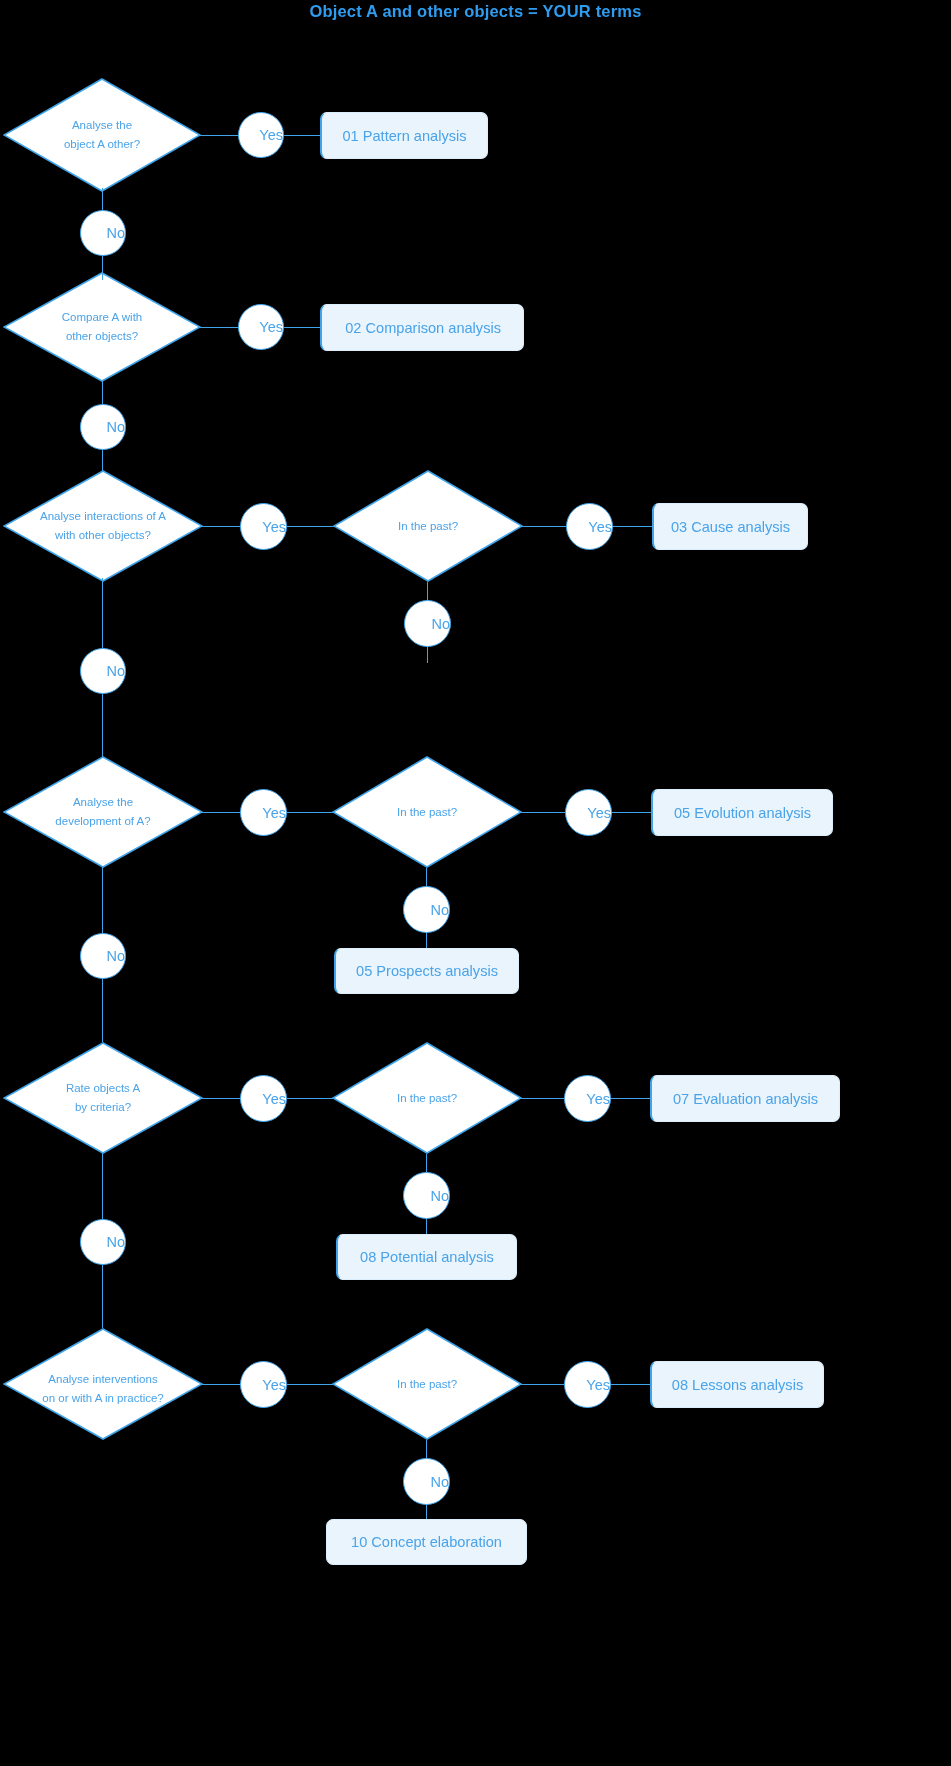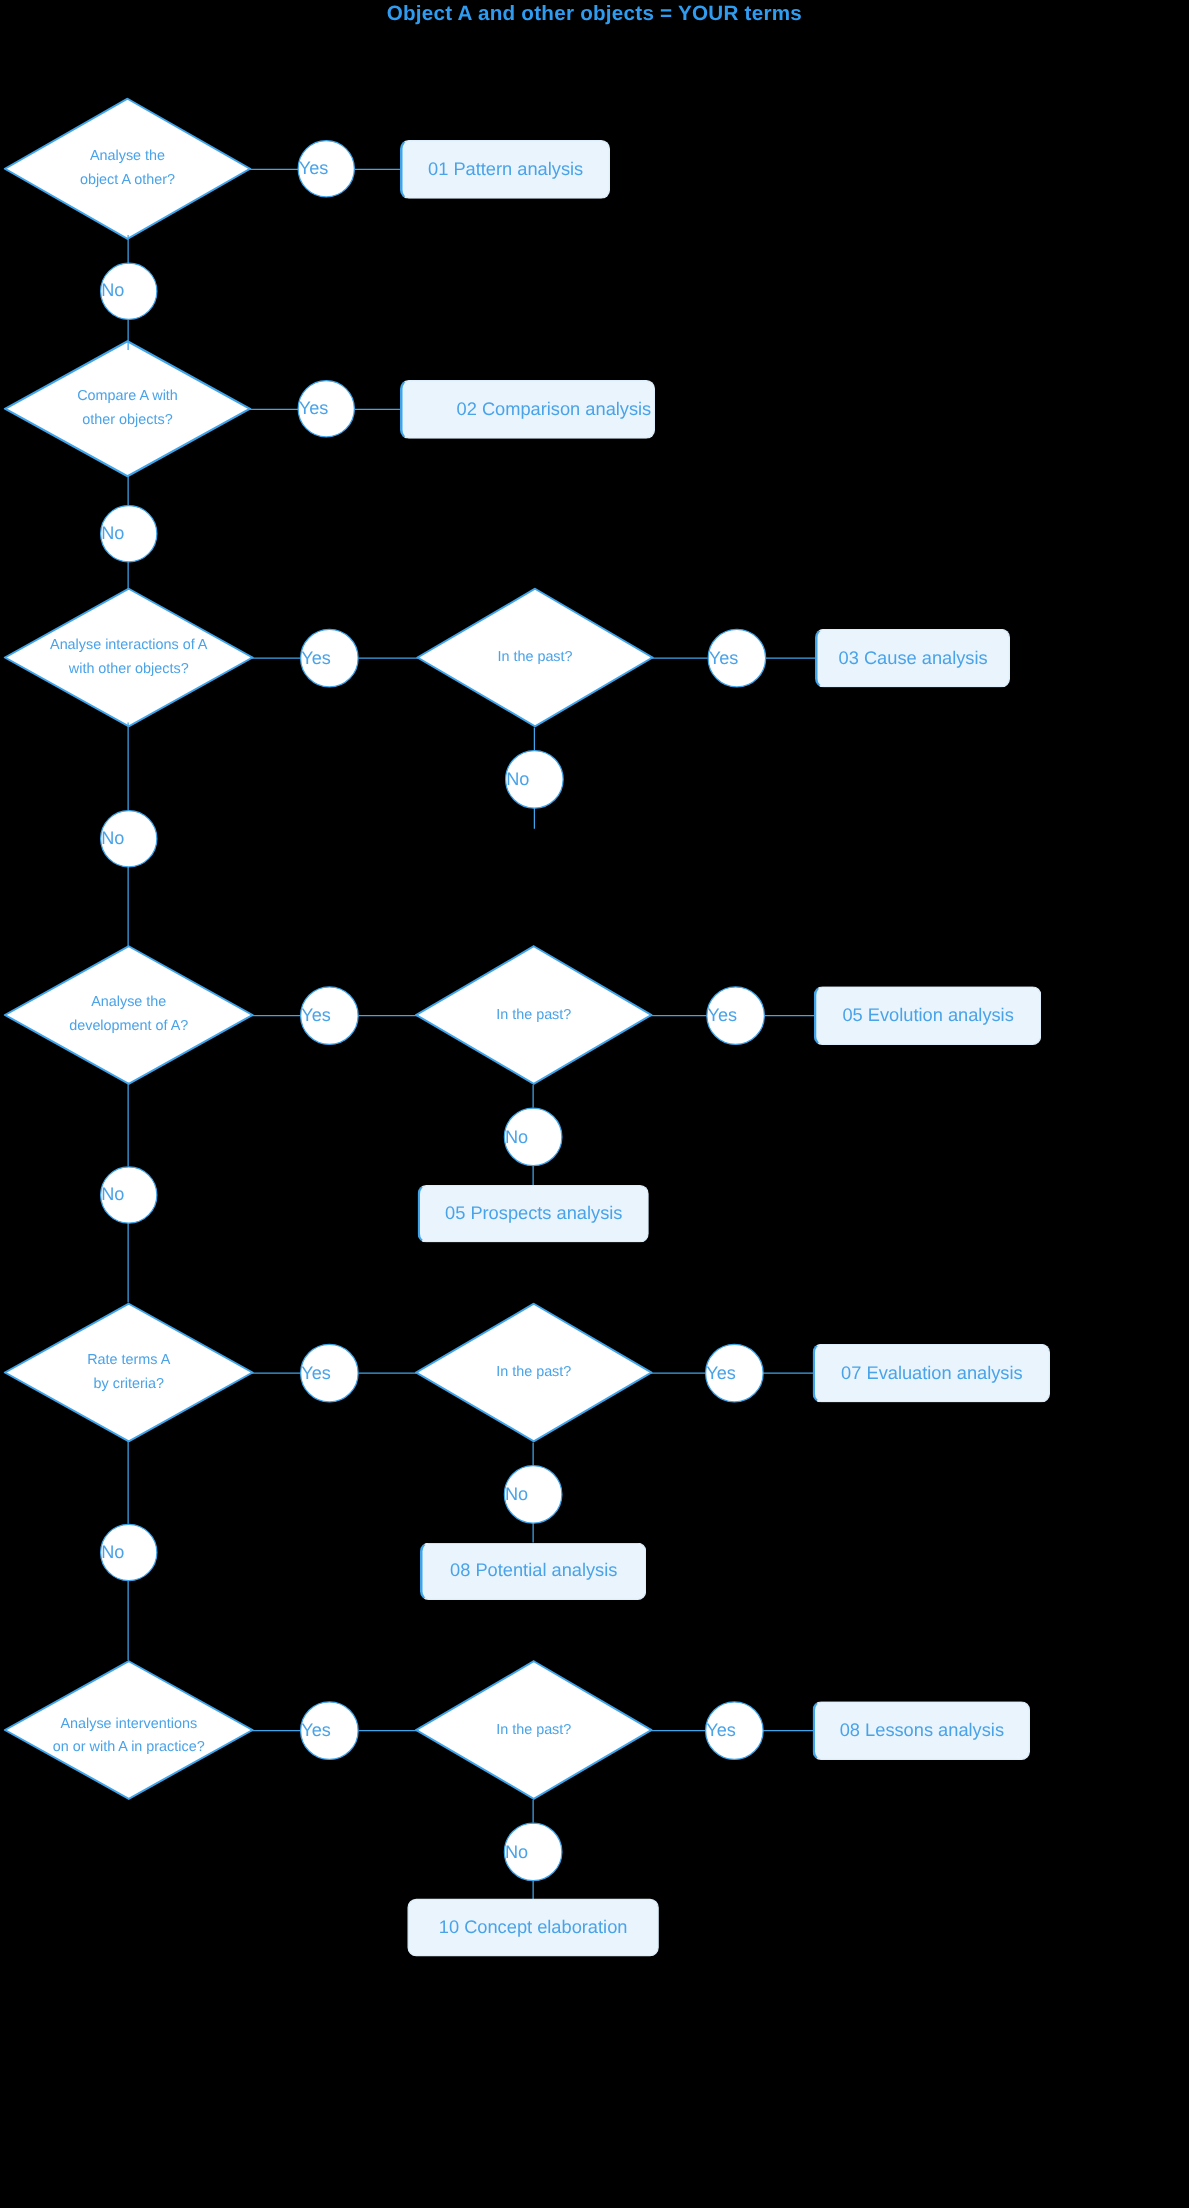--- a/index.html
+++ b/index.html
@@ -40,38 +40,38 @@
   }
   .d-main .dlabel { font-size: 11.5px; }
   .d-past .dlabel { font-size: 11.5px; }
 
   
   .circ {
     position: absolute;
     background: #fff;
     border: 1.6px solid #3fa4ea;
     border-radius: 50%;
-    display: flex; align-items: center; justify-content: flex-start;
+    display: flex; align-items: center; justify-content: flex-end;
     color: #4aa3e8;
     font-size: 14.5px;
     z-index: 6;
   }
 
   
   .box {
     position: absolute;
     background: #e9f4fd;
     border-radius: 7px;
     border: 1px solid #dceefb;
     border-left: 2.5px solid #3fa4ea;
     display: flex; align-items: center; justify-content: center;
     color: #4aa3e8;
     font-size: 14.6px;
     z-index: 5;
-    padding: 0 2px;
+    padding: 0 22px;
     white-space: nowrap;
   }
   .box.noaccent { border-left: 1px solid #dceefb; }
 
   
   .ln {
     position: absolute;
     background: #3fa4ea;
     z-index: 1;
   }
@@ -244,21 +244,21 @@
   <div class="ln h" style="left:520px; top:1098px; width:44px;"></div>
   <div class="ln h" style="left:610px; top:1098px; width:44px;"></div>
   <div class="ln v" style="left:426px; top:1154px; height:18px;"></div>
   <div class="ln v" style="left:426px; top:1218px; height:16px;"></div>
 
   <div class="diamond d-main" style="left:3px; top:1042px; width:200px; height:112px;">
     <svg class="shape" viewBox="0 0 200 112" preserveAspectRatio="none">
       <polygon points="100,1 199,56 100,111 1,56" fill="#ffffff" stroke="#3fa4ea" stroke-width="1.6"></polygon>
     </svg>
     <div class="dlabel">
-      <div>Rate terms A</div>
+      <div>Rate objects A</div>
         <div>by criteria?</div>
     </div>
   </div>
 
   <div class="circ" style="left:240px; top:1075px; width:47px; height:47px;">
       <span>Yes</span>
     </div>
 
   <div class="diamond d-past" style="left:332px; top:1042px; width:190px; height:112px;">
     <svg class="shape" viewBox="0 0 190 112" preserveAspectRatio="none">

